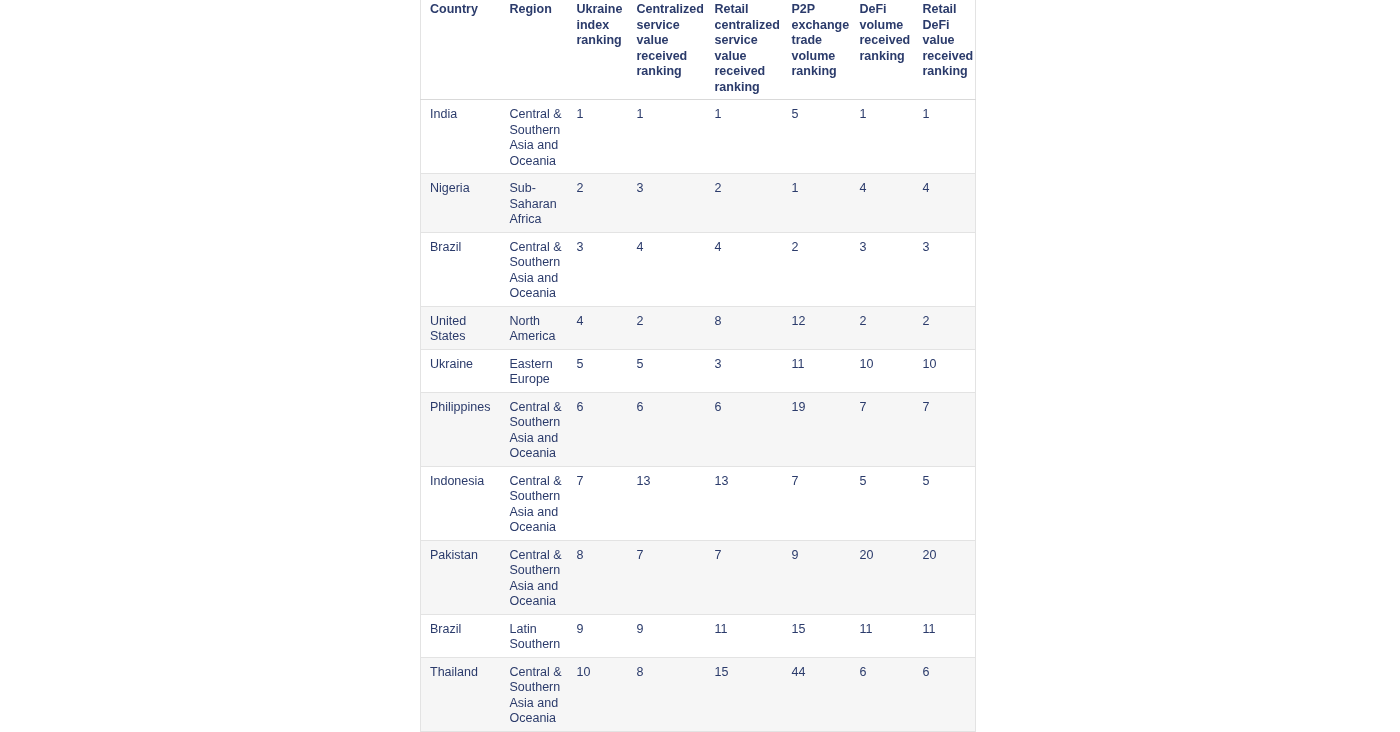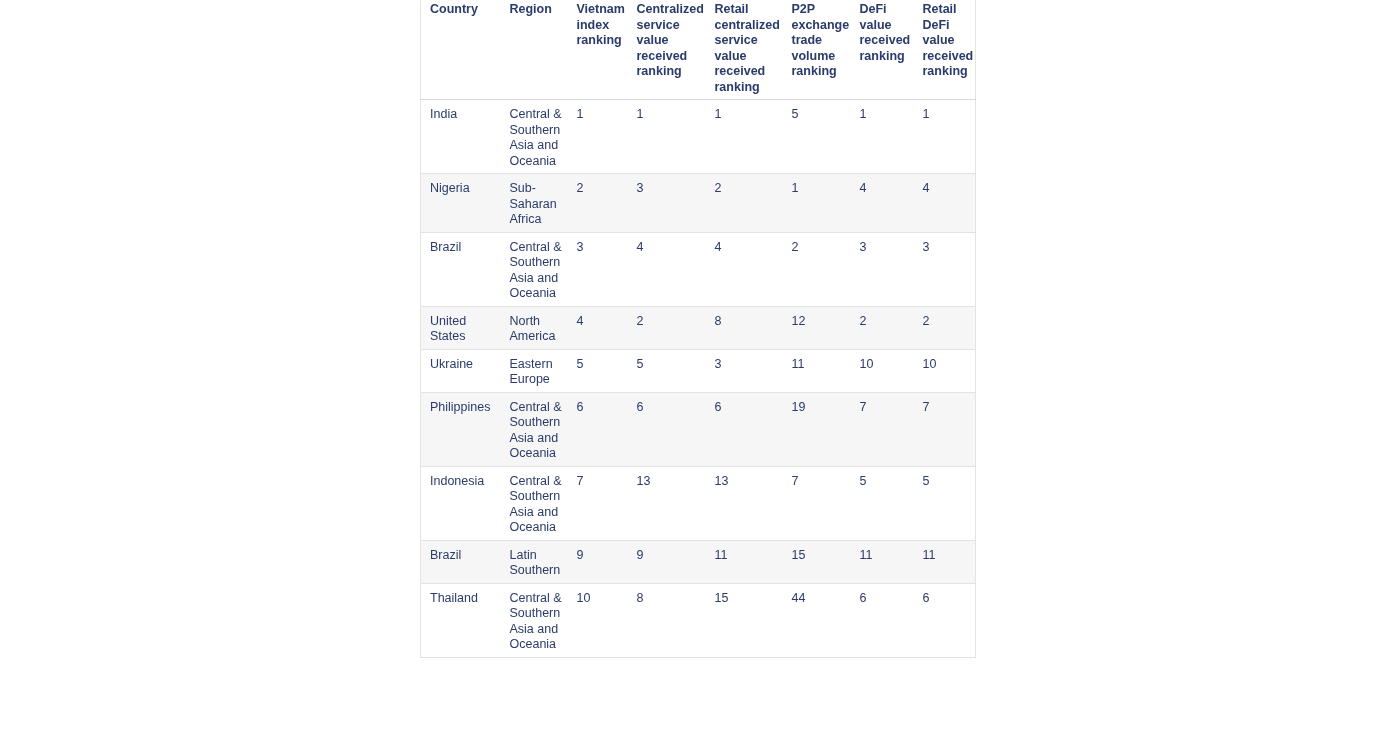--- a/index.html
+++ b/index.html
@@ -70,25 +70,25 @@
       <col class="c-centralized">
       <col class="c-retailcentral">
       <col class="c-p2p">
       <col class="c-defi">
       <col class="c-retaildefi">
     </colgroup>
     <thead>
       <tr>
           <th>Country</th>
           <th>Region</th>
-          <th>Vietnam index ranking</th>
+          <th>Ukraine index ranking</th>
           <th>Centralized service value received ranking</th>
           <th>Retail centralized service value received ranking</th>
           <th>P2P exchange trade volume ranking</th>
-          <th>DeFi value received ranking</th>
+          <th>DeFi volume received ranking</th>
           <th>Retail DeFi value received ranking</th>
         </tr>
     </thead>
     <tbody>
         <tr>
           <td>India</td>
           <td>Central &amp; Southern Asia and Oceania</td>
           <td>1</td>
           <td>1</td>
           <td>1</td>
@@ -150,20 +150,30 @@
           <td>Indonesia</td>
           <td>Central &amp; Southern Asia and Oceania</td>
           <td>7</td>
           <td>13</td>
           <td>13</td>
           <td>7</td>
           <td>5</td>
           <td>5</td>
         </tr>
         <tr>
+          <td>Pakistan</td>
+          <td>Central &amp; Southern Asia and Oceania</td>
+          <td>8</td>
+          <td>7</td>
+          <td>7</td>
+          <td>9</td>
+          <td>20</td>
+          <td>20</td>
+        </tr>
+        <tr>
           <td>Brazil</td>
           <td>Latin Southern</td>
           <td>9</td>
           <td>9</td>
           <td>11</td>
           <td>15</td>
           <td>11</td>
           <td>11</td>
         </tr>
         <tr>

